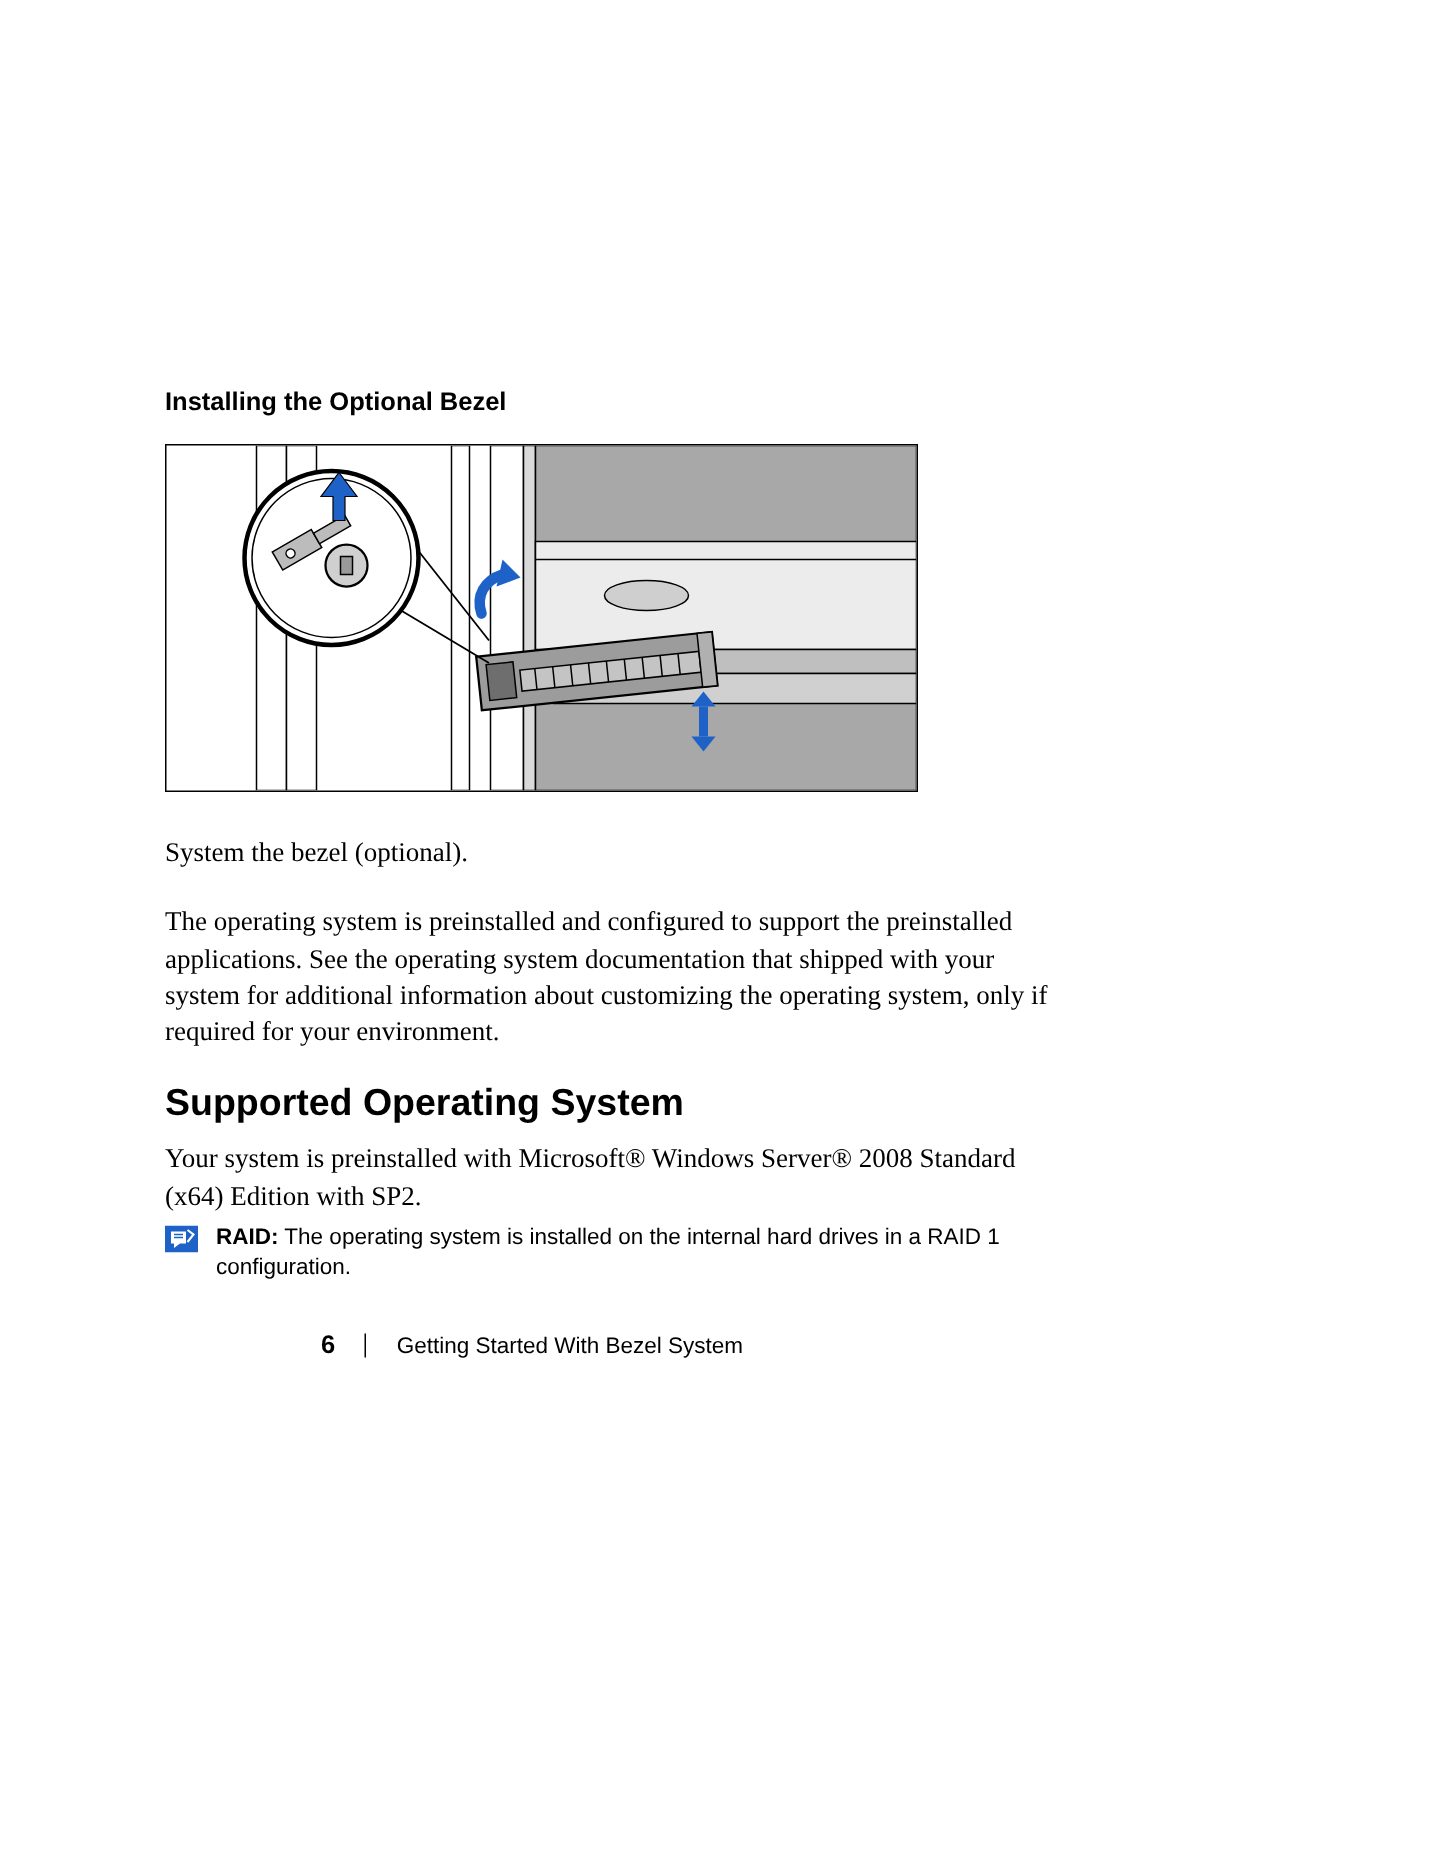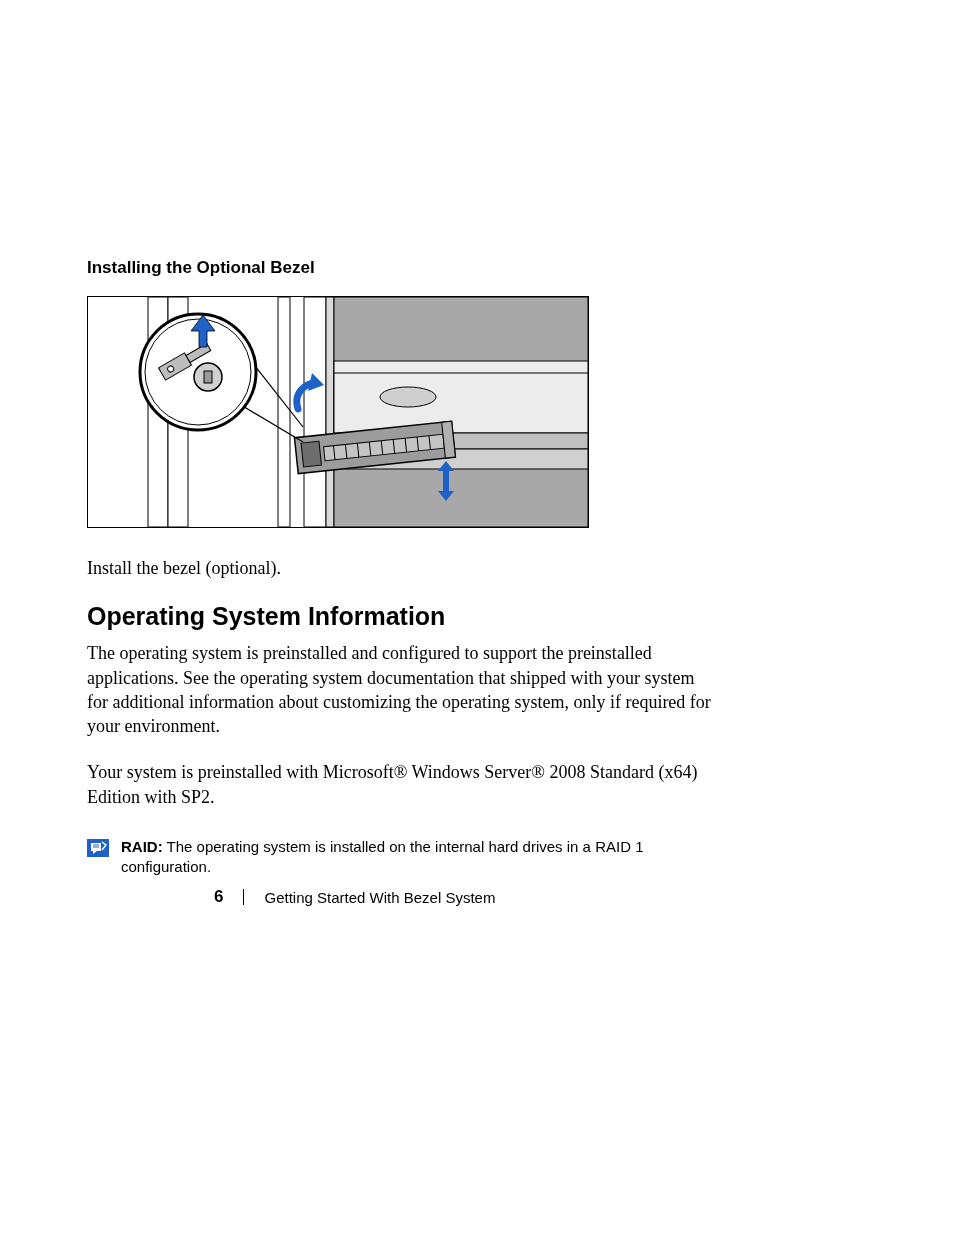--- a/index.html
+++ b/index.html
@@ -9,21 +9,21 @@
     height: 1235px;
     background: #ffffff;
     font-family: Georgia, "Times New Roman", serif;
     color: #000;
   }
   .page {
     position: relative;
     width: 954px;
     height: 1107px;
     box-sizing: border-box;
-    padding: 258px 240px 0 87px;
+    padding: 258px 240px 0 110px;
   }
   .subhead {
     font-family: Arial, Helvetica, sans-serif;
     font-weight: bold;
     font-size: 17px;
     margin-bottom: 18px;
   }
   .figure {
     width: 500px;
     height: 230px;
@@ -154,26 +154,26 @@
       </g>
 
       <g>
         <polygon points="358,164 366,174 350,174" fill="#1e62c8"></polygon>
         <rect x="355" y="174" width="6" height="20" fill="#1e62c8"></rect>
         <polygon points="358,204 350,194 366,194" fill="#1e62c8"></polygon>
       </g>
     </svg>
   </div>
 
-  <div class="body-text">Install the bezel (optional).</div>
+  <div class="body-text">System the bezel (optional).</div>
 
-  <div class="h2">Operating System Information</div>
   <div class="body-text">The operating system is preinstalled and configured to support the preinstalled applications. See the operating system documentation that shipped with your system for additional information about customizing the operating system, only if required for your environment.</div>
 
-  <div class="body-text" style="margin-bottom:28px;">Your system is preinstalled with Microsoft® Windows Server® 2008 Standard (x64) Edition with SP2.</div>
+  <div class="h2">Supported Operating System</div>
+  <div class="body-text" style="margin-bottom:6px;">Your system is preinstalled with Microsoft® Windows Server® 2008 Standard (x64) Edition with SP2.</div>
 
   <div class="note-block">
     <svg class="note-icon" viewBox="0 0 22 18">
       <rect x="0" y="0" width="22" height="18" fill="#1e62c8"></rect>
       <path d="M4 4 L14 4 L14 12 L10 12 L6 15 L6 12 L4 12 Z" fill="#fff"></path>
       <line x1="6" y1="6" x2="12" y2="6" stroke="#1e62c8" stroke-width="1"></line>
       <line x1="6" y1="8" x2="12" y2="8" stroke="#1e62c8" stroke-width="1"></line>
       <path d="M15 3 L19 6 L15 11" fill="none" stroke="#fff" stroke-width="1.4"></path>
     </svg>
     <div class="note-text">

